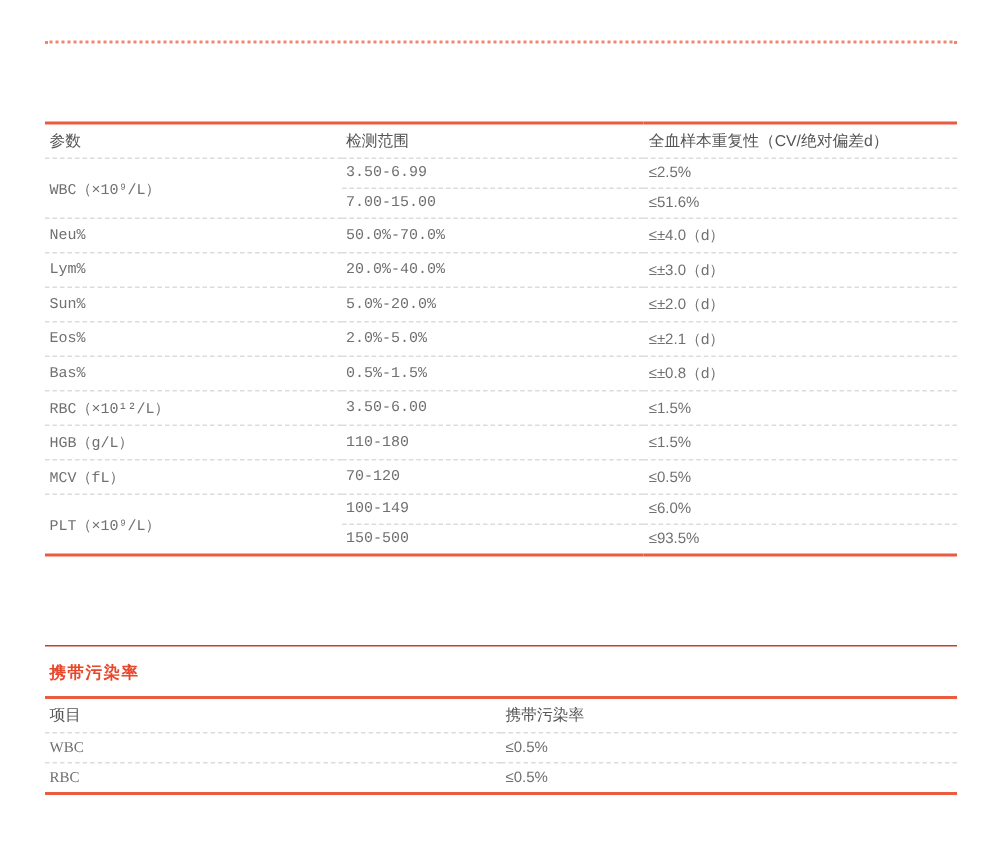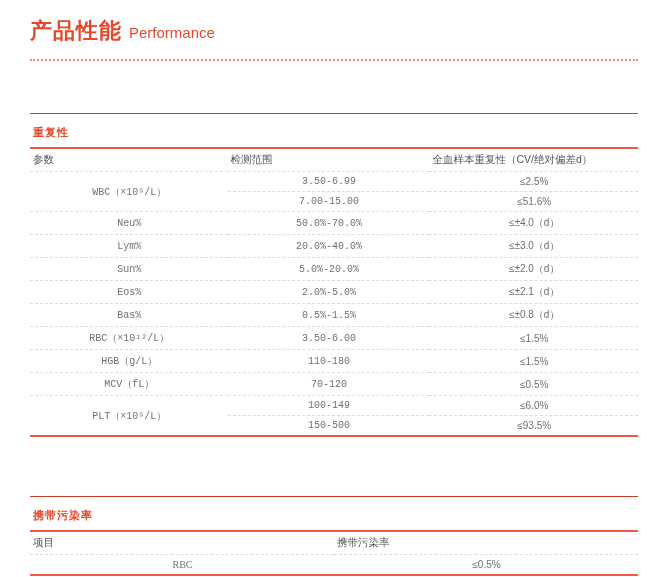--- a/index.html
+++ b/index.html
@@ -34,43 +34,36 @@
     border-top: 2px solid #ea5b40;
     border-bottom: 2px solid #ea5b40;
   }
   th, td {
     text-align: left;
     font-weight: normal;
     vertical-align: middle;
     padding: 4px 2px 4px 3px;
   }
   th { font-size: 10.5px; color: #555555; height: 23px; border-bottom: 1px dashed #dcdcdc; }
-  td { font-size: 10px; color: #707070; height: 18px; border-top: 1px dashed #dcdcdc; text-align: center; }
+  td { font-size: 10px; color: #707070; height: 18px; border-top: 1px dashed #dcdcdc; }
   tbody tr:first-child td { border-top: none; }
   .t1 .c1 { width: 32.5%; font-family: Liberation Mono, monospace; }
   .t1 .c2 { width: 33.2%; font-family: Liberation Mono, monospace; }
   .t1 .c3 { width: 34.3%; }
   .t2 .c1 { width: 50%; font-family: Liberation Serif, serif; }
   .t2 .c2 { width: 50%; }
 </style>
 </head>
 <body>
 
 <header class="page-header">
-  <div class="title-line">
-    <span class="title-zh">产品性能</span>
-    <span class="title-en">Performance</span>
-  </div>
   <div class="dotted-rule"></div>
 </header>
 
 <section class="spec-section">
-  <div class="section-head">
-    <span class="section-title">重复性</span>
-  </div>
   <table class="t1">
     <thead>
       <tr>
         <th class="c1">参数</th>
         <th class="c2">检测范围</th>
         <th class="c3">全血样本重复性（CV/绝对偏差d）</th>
       </tr>
     </thead>
     <tbody>
         <tr>
@@ -141,18 +134,22 @@
   </div>
   <table class="t2">
     <thead>
       <tr>
         <th class="c1">项目</th>
         <th class="c2">携带污染率</th>
       </tr>
     </thead>
     <tbody>
         <tr>
+          <td class="c1">WBC</td>
+          <td class="c2">≤0.5%</td>
+        </tr>
+        <tr>
           <td class="c1">RBC</td>
           <td class="c2">≤0.5%</td>
         </tr>
       </tbody>
   </table>
 </section>
 
 </body></html>

